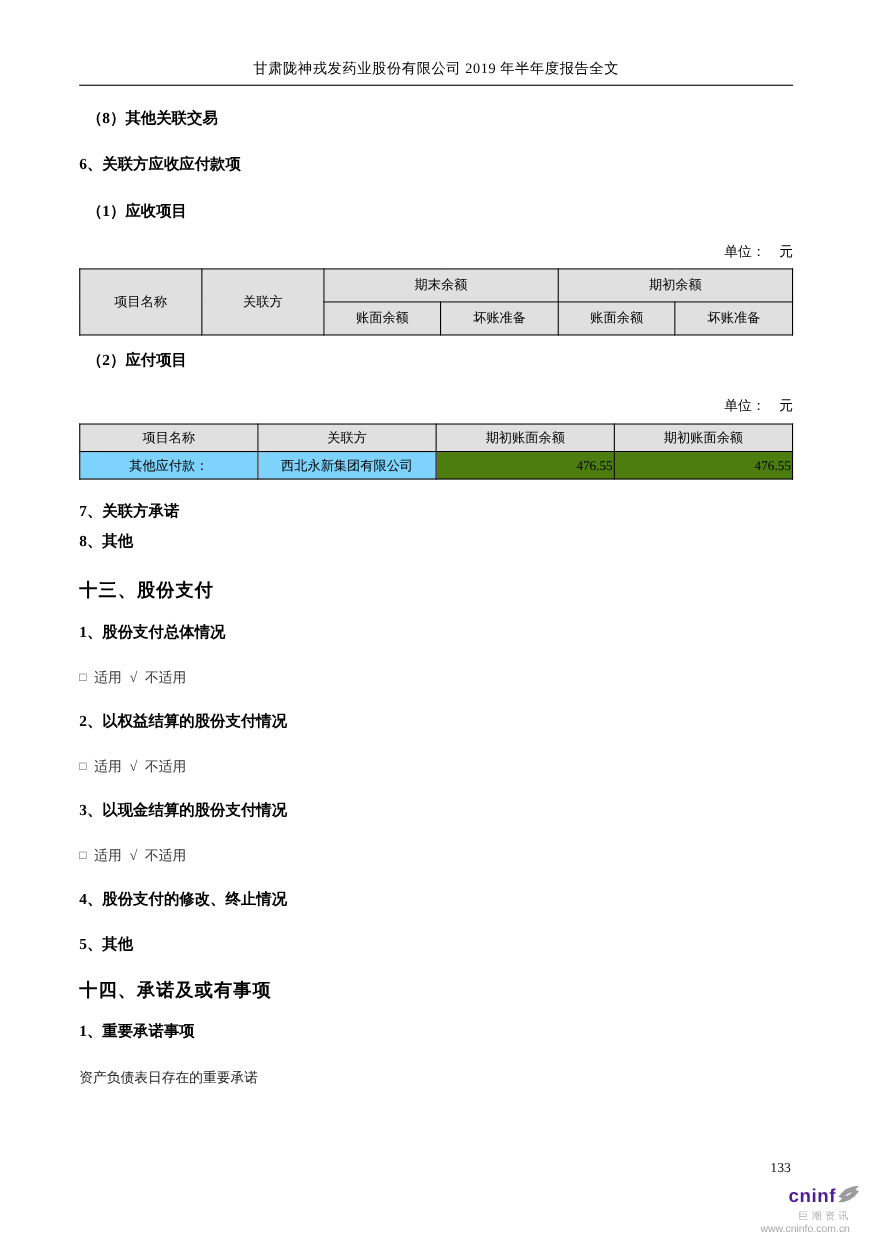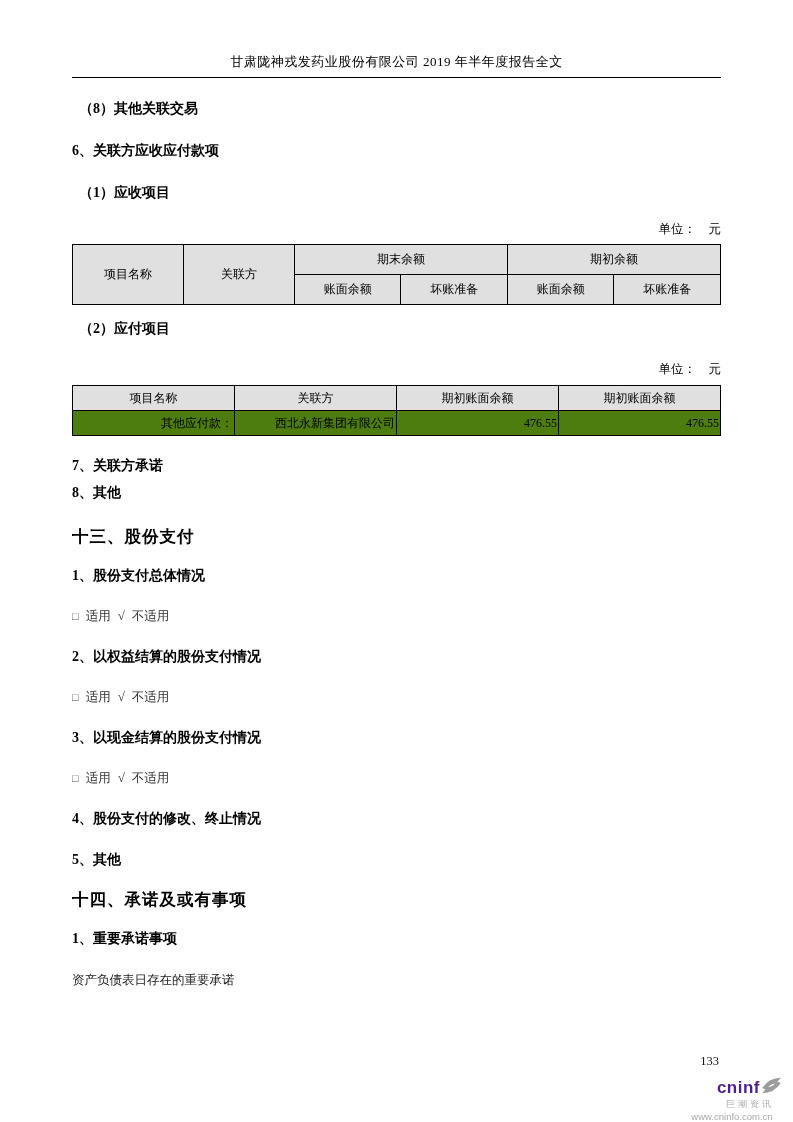--- a/index.html
+++ b/index.html
@@ -47,21 +47,21 @@
   }
   table.fin td {
     border:1px solid #000;
     padding:0 1px;
     height:29px;
     vertical-align:middle;
     overflow:hidden;
     white-space:nowrap;
   }
   table.fin td.hdr { background:#e0e0e0; text-align:center; }
-  table.fin td.cl  { text-align:right; background:#4d7c0f; }
+  table.fin td.cl  { text-align:center; background:#7dd3fc; }
   table.fin td.cr  { text-align:right; background:#4d7c0f; }
   .tbl1 { margin-top:8px; }
   .tbl2 { margin-top:9px; }
   table.fin.t2 td { height:24px; }
 
   .check-line {
     margin-top:26px;
     font-size:12.5px;
     line-height:14px;
     color:#333;

